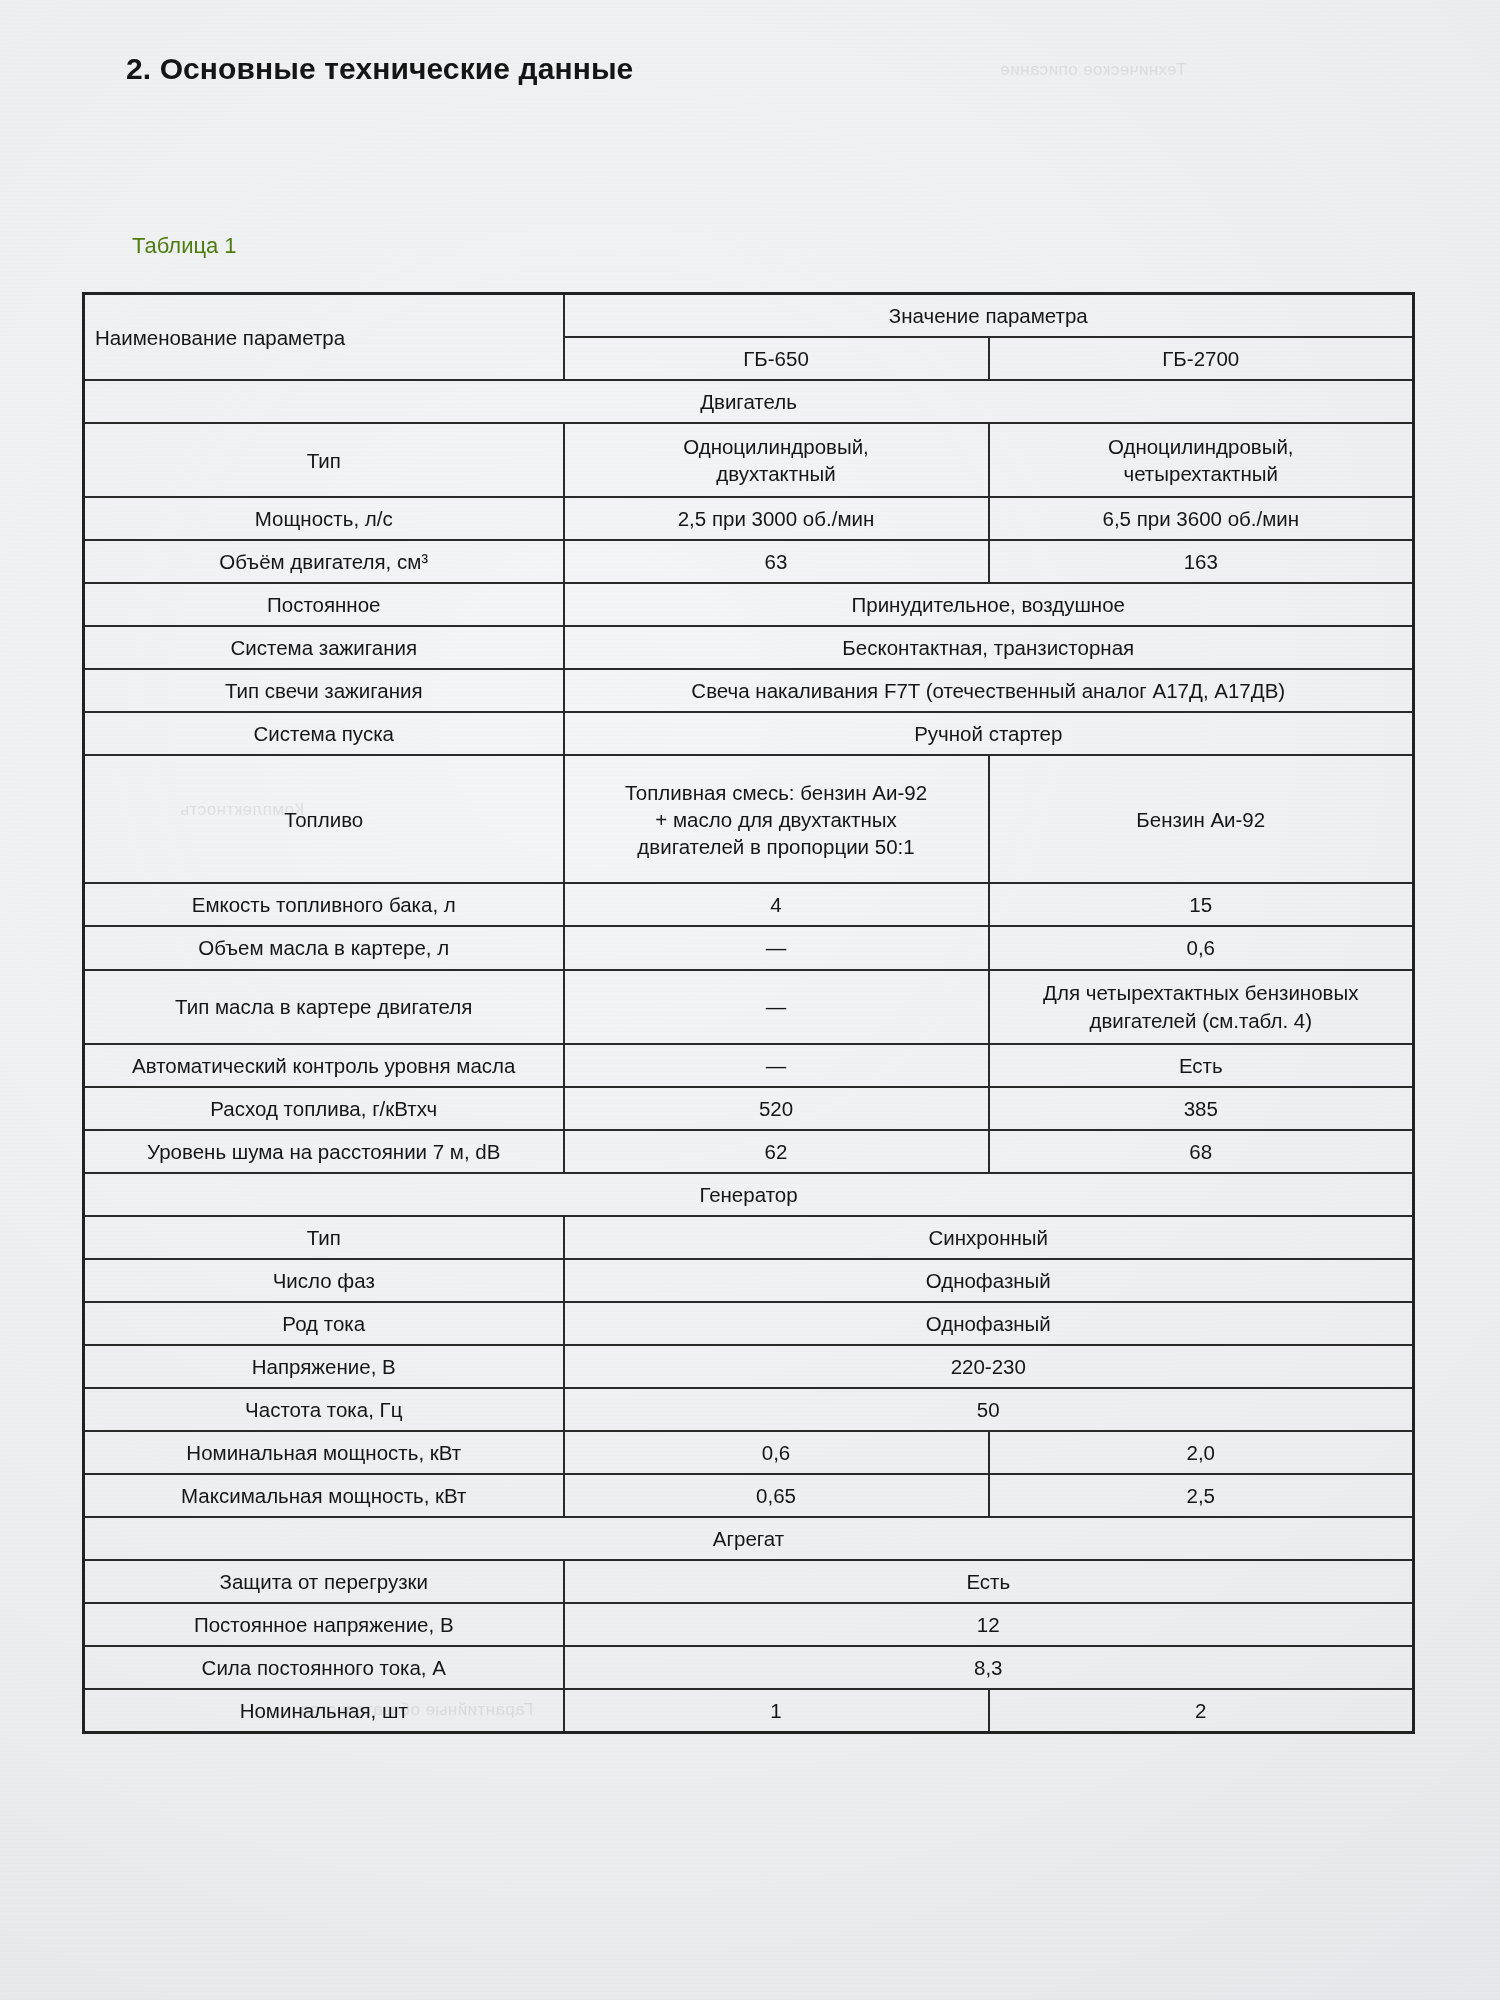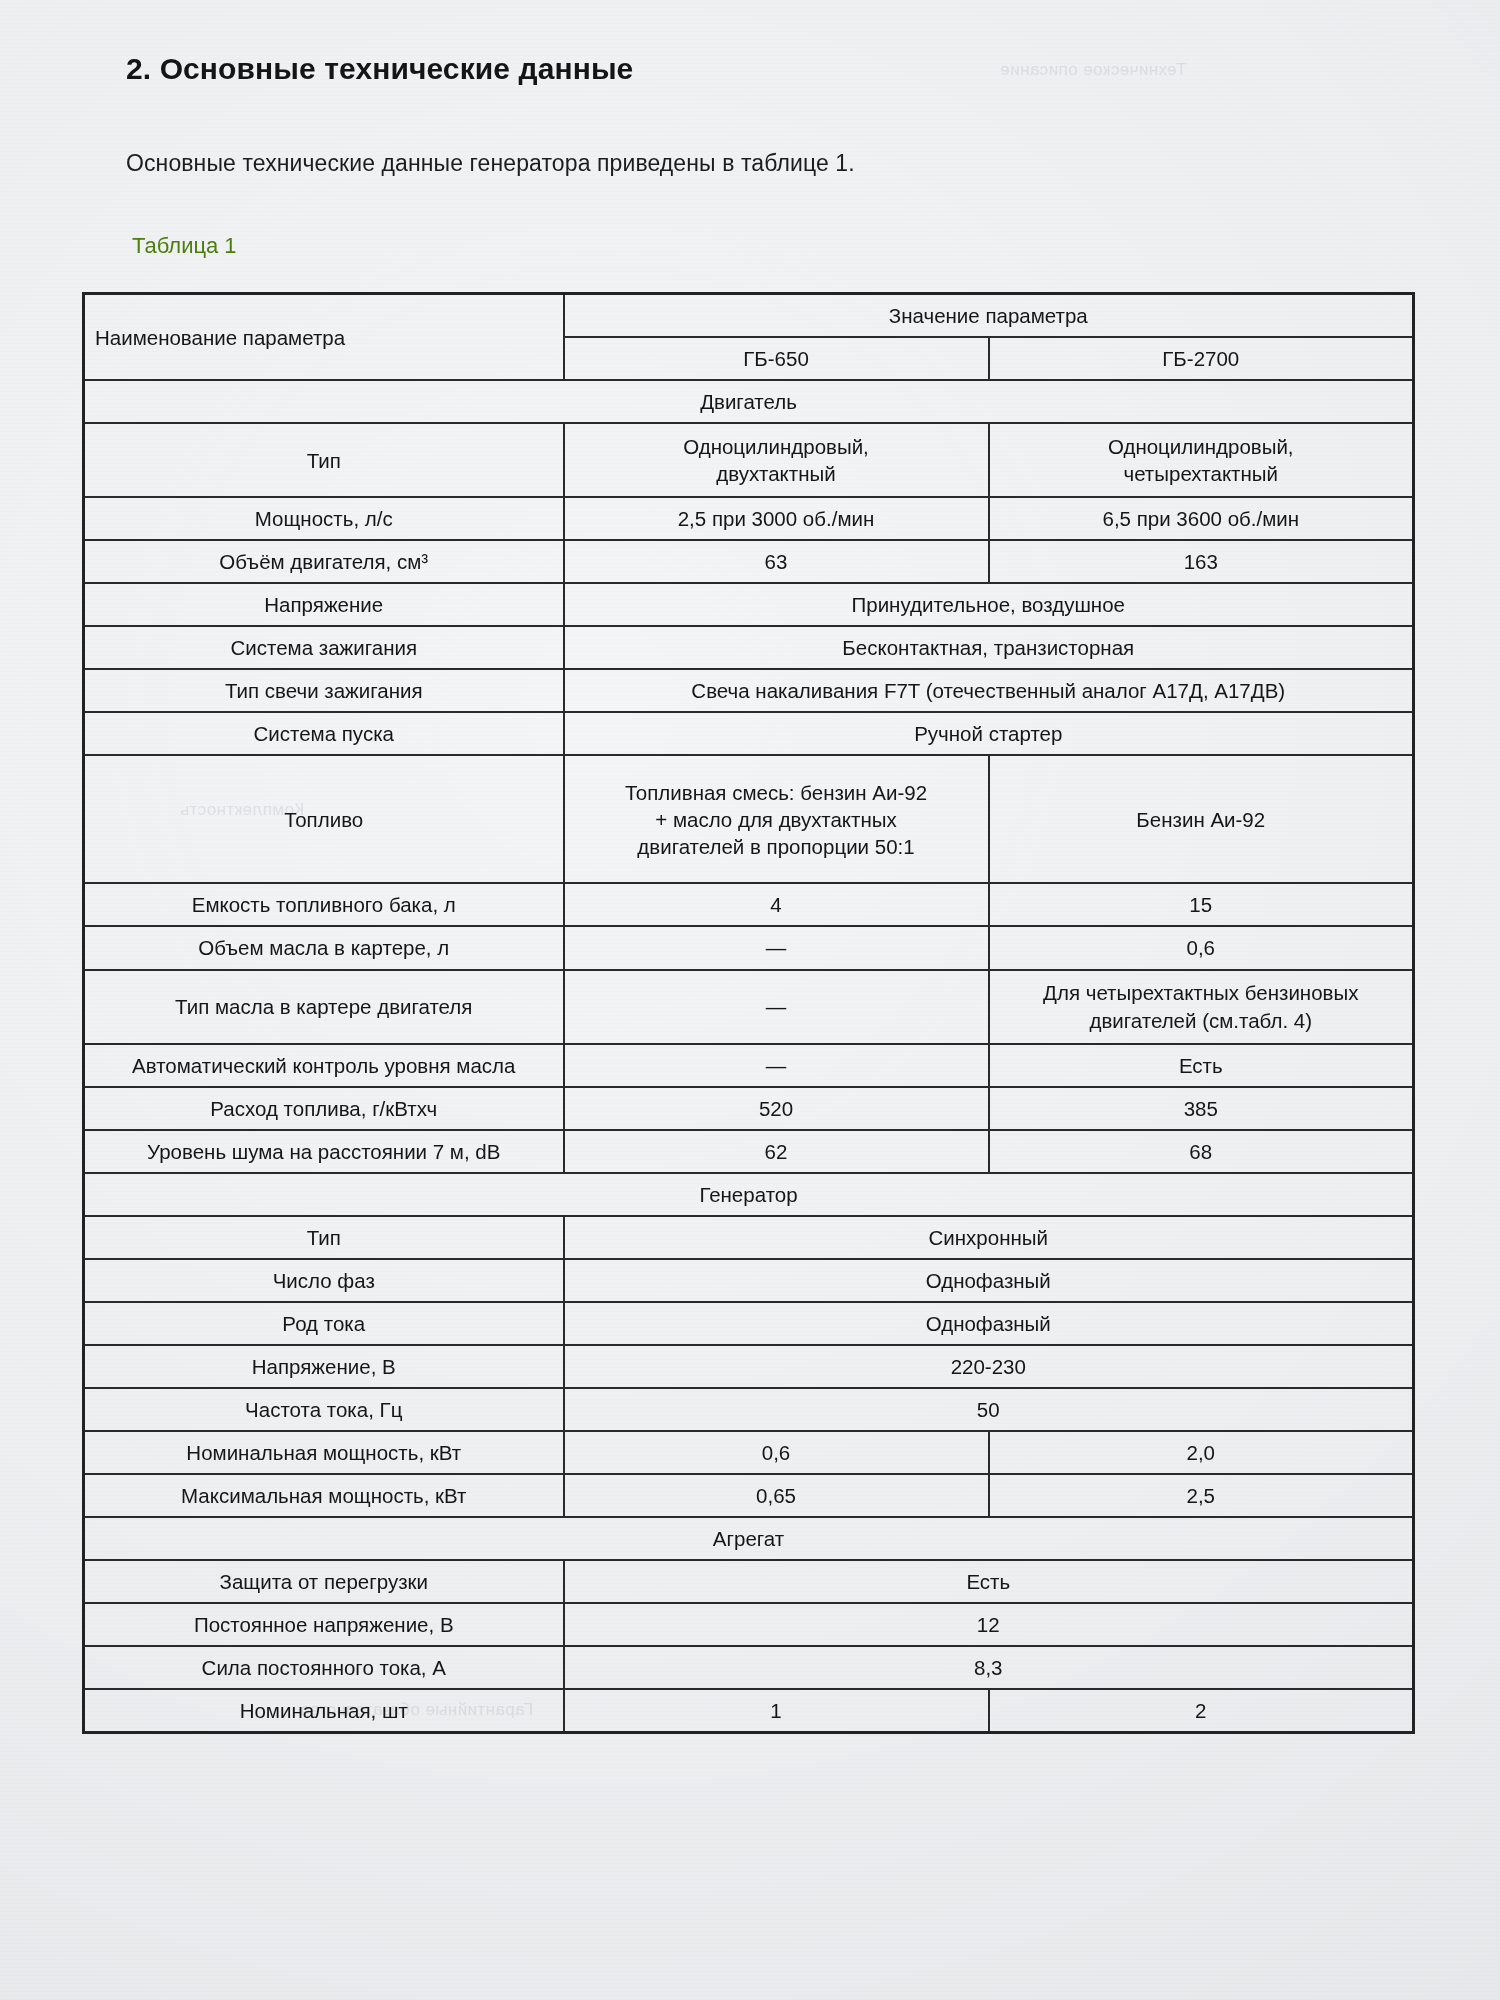--- a/index.html
+++ b/index.html
@@ -153,21 +153,20 @@
 <div class="page"></div>
 
 <div class="bleed" style="left:1000px; top:60px;">Техническое описание</div>
 <div class="bleed" style="left:180px; top:800px;">Комплектность</div>
 <div class="bleed" style="left:300px; top:1700px;">Гарантийные обязательства</div>
 
 <div class="content">
 
   <div class="section-title">2. Основные технические данные</div>
 
-  <div class="intro-text">Основные технические данные генератора приведены в таблице 1.</div>
 
   <div class="table-caption">Таблица 1</div>
 
   <div class="table-wrap">
     <table class="spec">
       <colgroup>
         <col class="c-param">
           <col class="c-v1">
           <col class="c-v2">
       </colgroup>
@@ -195,21 +194,21 @@
             <td class="param">Мощность, л/с</td>
             <td class="val">2,5 при 3000 об./мин</td>
             <td class="val">6,5 при 3600 об./мин</td>
           </tr>
           <tr>
             <td class="param">Объём двигателя, см³</td>
             <td class="val">63</td>
             <td class="val">163</td>
           </tr>
           <tr>
-            <td class="param">Напряжение</td>
+            <td class="param">Постоянное</td>
             <td class="val" colspan="2">Принудительное,  воздушное</td>
           </tr>
           <tr>
             <td class="param">Система зажигания</td>
             <td class="val" colspan="2">Бесконтактная, транзисторная</td>
           </tr>
           <tr>
             <td class="param">Тип свечи зажигания</td>
             <td class="val" colspan="2">Свеча накаливания F7T (отечественный аналог А17Д, А17ДВ)</td>
           </tr>

